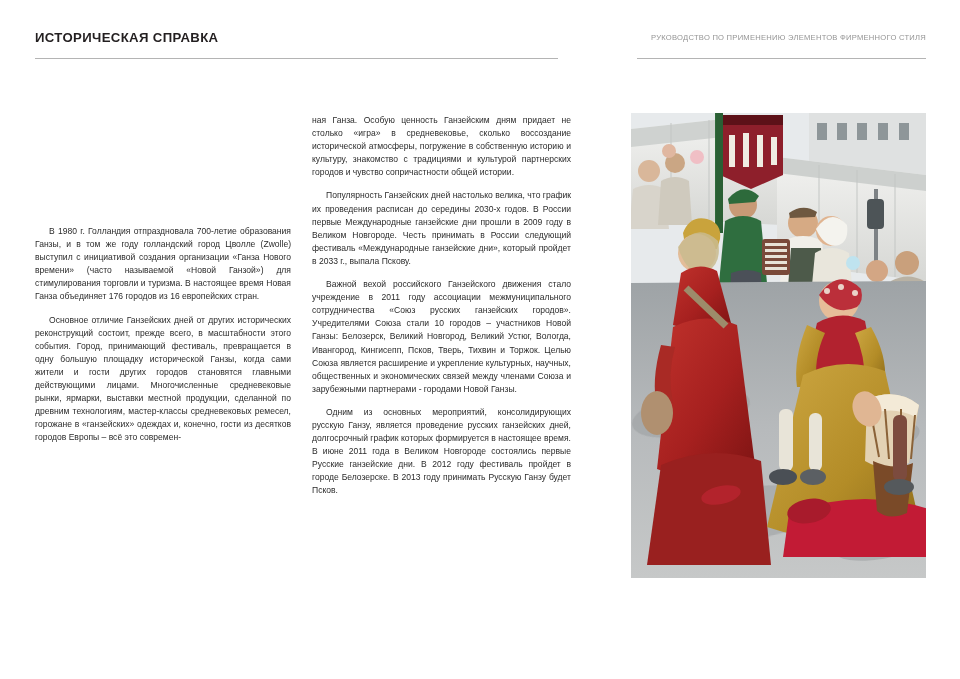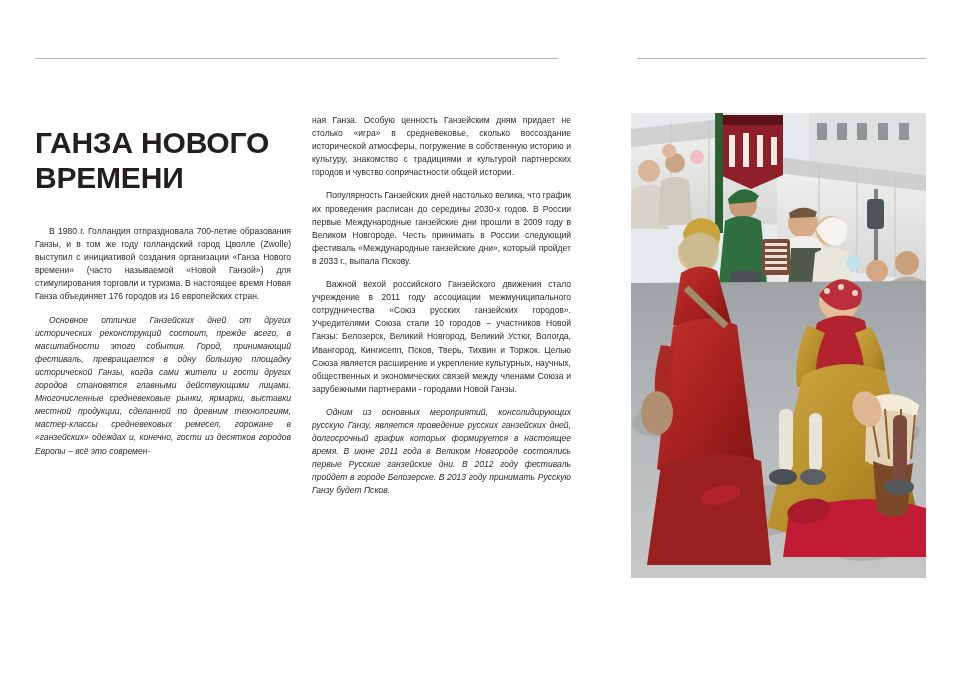--- a/index.html
+++ b/index.html
@@ -97,21 +97,20 @@
   }
   .col p {
     margin: 1px 0 10px 0;
     text-indent: 14px;
   }
   .col p.no-indent {
     text-indent: 0;
   }
   .col p:last-child {
     margin-bottom: 0;
-    font-style: italic;
   }
 
   
   .photo {
     position: absolute;
     left: 631px;
     top: 113px;
     width: 295px;
     height: 465px;
     overflow: hidden;
@@ -121,24 +120,27 @@
     display: block;
     width: 100%;
     height: 100%;
   }
 </style>
 </head>
 <body>
 
 <div class="page">
 
+  <div class="header">
+    <div class="header-title">ИСТОРИЧЕСКАЯ СПРАВКА</div>
+    <div class="header-subtitle">РУКОВОДСТВО ПО ПРИМЕНЕНИЮ ЭЛЕМЕНТОВ ФИРМЕННОГО СТИЛЯ</div>
+  </div>
   <div class="rule-left"></div>
   <div class="rule-right"></div>
 
-  <h1 class="article-title">ГАНЗА НОВОГО ВРЕМЕНИ</h1>
 
   <div class="col col-1">
     <p>В 1980 г. Голландия отпраздновала 700-летие образования Ганзы, и в том же году голландский город Цволле (Zwolle) выступил с инициативой создания организации «Ганза Нового времени» (часто называемой «Новой Ганзой») для стимулирования торговли и туризма. В настоящее время Новая Ганза объединяет 176 городов из 16 европейских стран.</p>
     <p>Основное отличие Ганзейских дней от других исторических реконструкций состоит, прежде всего, в масштабности этого события. Город, принимающий фестиваль, превращается в одну большую площадку исторической Ганзы, когда сами жители и гости других городов становятся главными действующими лицами. Многочисленные средневековые рынки, ярмарки, выставки местной продукции, сделанной по древним технологиям, мастер-классы средневековых ремесел, горожане в «ганзейских» одеждах и, конечно, гости из десятков городов Европы – всё это современ-</p>
   </div>
 
   <div class="col col-2">
     <p class="no-indent">ная Ганза. Особую ценность Ганзейским дням придает не столько «игра» в средневековье, сколько воссоздание исторической атмосферы, погружение в собственную историю и культуру, знакомство с традициями и культурой партнерских городов и чувство сопричастности общей истории.</p>
     <p>Популярность Ганзейских дней настолько велика, что график их проведения расписан до середины 2030-х годов. В России первые Международные ганзейские дни прошли в 2009 году в Великом Новгороде. Честь принимать в России следующий фестиваль «Международные ганзейские дни», который пройдет в 2033 г., выпала Пскову.</p>
     <p>Важной вехой российского Ганзейского движения стало учреждение в 2011 году ассоциации межмуниципального сотрудничества «Союз русских ганзейских городов». Учредителями Союза стали 10 городов – участников Новой Ганзы: Белозерск, Великий Новгород, Великий Устюг, Вологда, Ивангород, Кингисепп, Псков, Тверь, Тихвин и Торжок. Целью Союза является расширение и укрепление культурных, научных, общественных и экономических связей между членами Союза и зарубежными партнерами - городами Новой Ганзы.</p>

